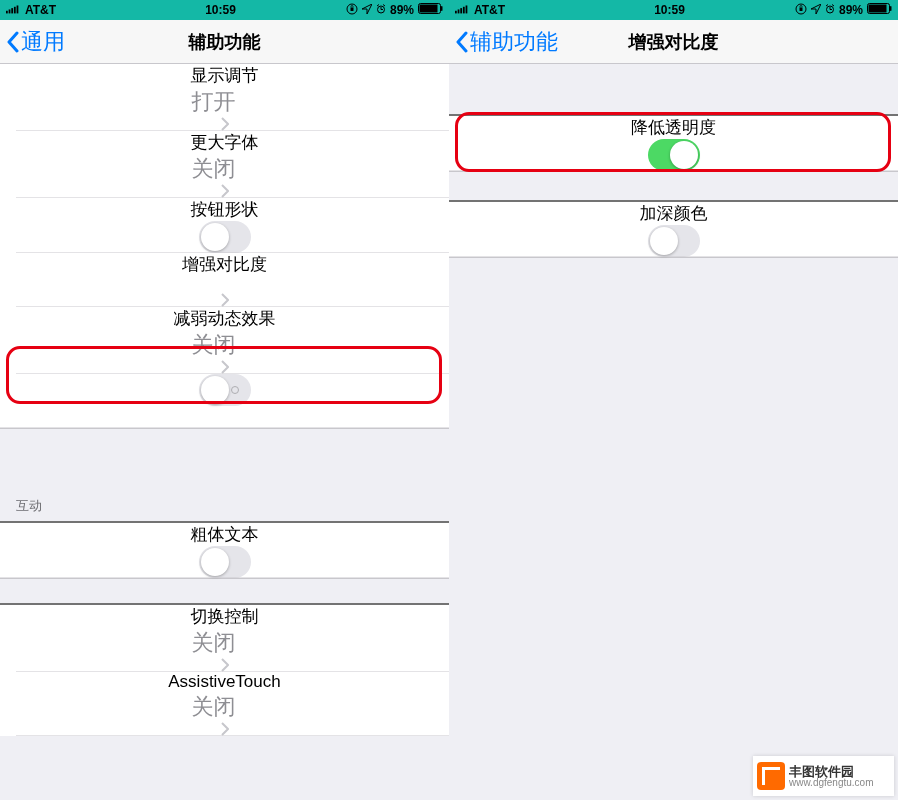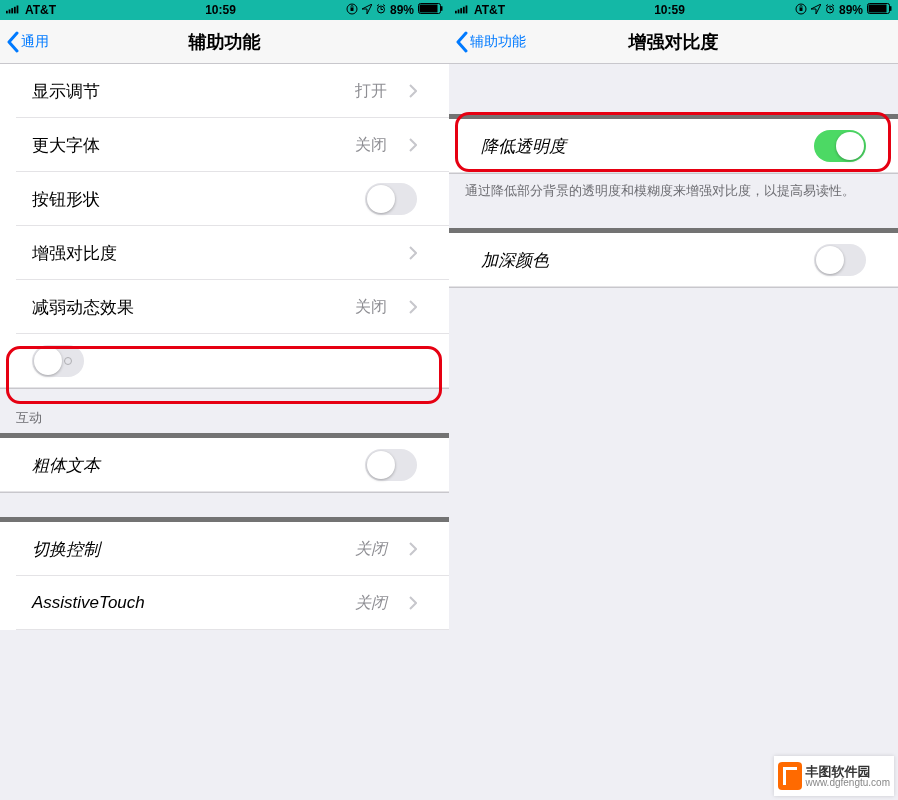--- a/index.html
+++ b/index.html
@@ -7,44 +7,44 @@
   .container { display: flex; width: 898px; height: 800px; }
   .phone { width: 449px; height: 800px; background: #efeff4; position: relative; overflow: hidden; }
   
   .status-bar { height: 20px; display: flex; align-items: center; justify-content: space-between; padding: 0 6px; font-size: 12px; font-weight: 600; color: #000; background: #14b8a6; }
   .sb-left { display: flex; align-items: center; gap: 4px; }
   .sb-center { position: absolute; left: 0; right: 8px; text-align: center; font-size: 12px; font-weight: 700; pointer-events:none;}
   .sb-right { display: flex; align-items: center; gap: 4px; }
   
   .nav-bar { height: 44px; background: #f7f7f7; border-bottom: 1px solid #c8c7cc; display: flex; align-items: center; position: relative; }
   .nav-title { position: absolute; left:0; right:0; text-align:center; font-size: 18px; font-weight: 700; color: #000; pointer-events:none;}
-  .nav-back { display: flex; align-items: center; color: #007aff; font-size: 14px; padding-left: 6px; cursor: pointer; }
+  .nav-back { display: flex; align-items: center; color: #007aff; font-size: 22px; padding-left: 6px; cursor: pointer; }
   .nav-back svg { margin-right: 2px; }
   
   .list { background: #fff; }
-  .row { min-height: 54px; display: flex; align-items: center; padding: 0 32px; position: relative; background: #fff; font-size: 17px; color: #000; }
+  .row { min-height: 54px; display: flex; align-items: center; padding: 0 12px; position: relative; background: #fff; font-size: 17px; color: #000; flex-direction: column; }
   .row::after { content: ""; position: absolute; left: 16px; right: 0; bottom: 0; height: 1px; background: #c8c7cc; transform: scaleY(0.5); }
   .row.last::after { left:0; }
   .row-label { flex: 1; }
-  .row-value { color: #8e8e93; font-size: 16px; margin-right: 22px; }
+  .row-value { color: #8e8e93; font-size: 22px; margin-right: 22px; }
   .chevron { color: #c7c7cc; }
   .chevron svg { display:block; }
   .toggle { width: 52px; height: 32px; border-radius: 16px; background: #e5e5ea; position: relative; }
   .toggle .knob { position: absolute; width: 28px; height: 28px; background: #fff; border-radius: 50%; top: 2px; left: 2px; box-shadow: 0 1px 3px rgba(0,0,0,.3); }
   .toggle.on { background: #4cd964; }
   .toggle.on .knob { left: 22px; }
   .toggle.off-mark .knob::after { content:""; position:absolute; right:-10px; top:50%; transform:translateY(-50%); width:6px; height:6px; border:1.5px solid #aeaeb2; border-radius:50%; }
-  .section-header { padding: 20px 16px 6px; font-size: 13px; color: #6d6d72; }
+  .section-header { padding: 20px 16px 6px; font-size: 13px; color: #6d6d72; margin-top: 48px; }
   .footnote { padding: 8px 16px 0; font-size: 13px; color: #6d6d72; line-height: 1.4; }
-  .group-top-border { border-top: 5px solid #737373; font-style: italic; }
+  .group-top-border { border-top: 2px solid #737373; }
   .group-bottom-border { border-bottom: 1px solid #c8c7cc; }
   
   .highlight-red { position: absolute; border: 3px solid #e60012; border-radius: 14px; pointer-events: none; }
   
-  .watermark { position: absolute; right: 4px; bottom: 4px; width: 120px; height: 40px; background:#fff; display:flex; align-items:center; gap:4px; padding:2px 4px; box-shadow:0 0 4px rgba(0,0,0,.15);margin-left:36px; }
+  .watermark { position: absolute; right: 4px; bottom: 4px; width: 141px; height: 40px; background:#fff; display:flex; align-items:center; gap:4px; padding:2px 4px; box-shadow:0 0 4px rgba(0,0,0,.15);margin-left:36px; }
   .wm-logo { width:28px; height:28px; background:#ff6a00; border-radius:4px; position:relative; }
   .wm-logo::before { content:""; position:absolute; inset:5px; border:3px solid #fff; border-right:none; border-bottom:none; }
   .wm-text { display:flex; flex-direction:column; line-height:1; }
   .wm-text .t1 { font-size:13px; font-weight:700; color:#333; }
   .wm-text .t2 { font-size:10px; color:#888; }
 </style>
 </head>
 <body>
 
 <div class="container">
@@ -240,21 +240,20 @@
       <div class="row last">
         <span class="row-label">降低透明度</span>
         <span class="toggle on">
             <span class="knob"></span>
           </span>
       </div>
     </div>
 
     <div class="highlight-red" style="left:6px; top:112px; width:436px; height:60px;"></div>
 
-    <div class="footnote">通过降低部分背景的透明度和模糊度来增强对比度，以提高易读性。</div>
 
     <div style="height:28px"></div>
 
     <div class="list group-top-border group-bottom-border">
       <div class="row last">
         <span class="row-label">加深颜色</span>
         <span class="toggle">
             <span class="knob"></span>
           </span>
       </div>

